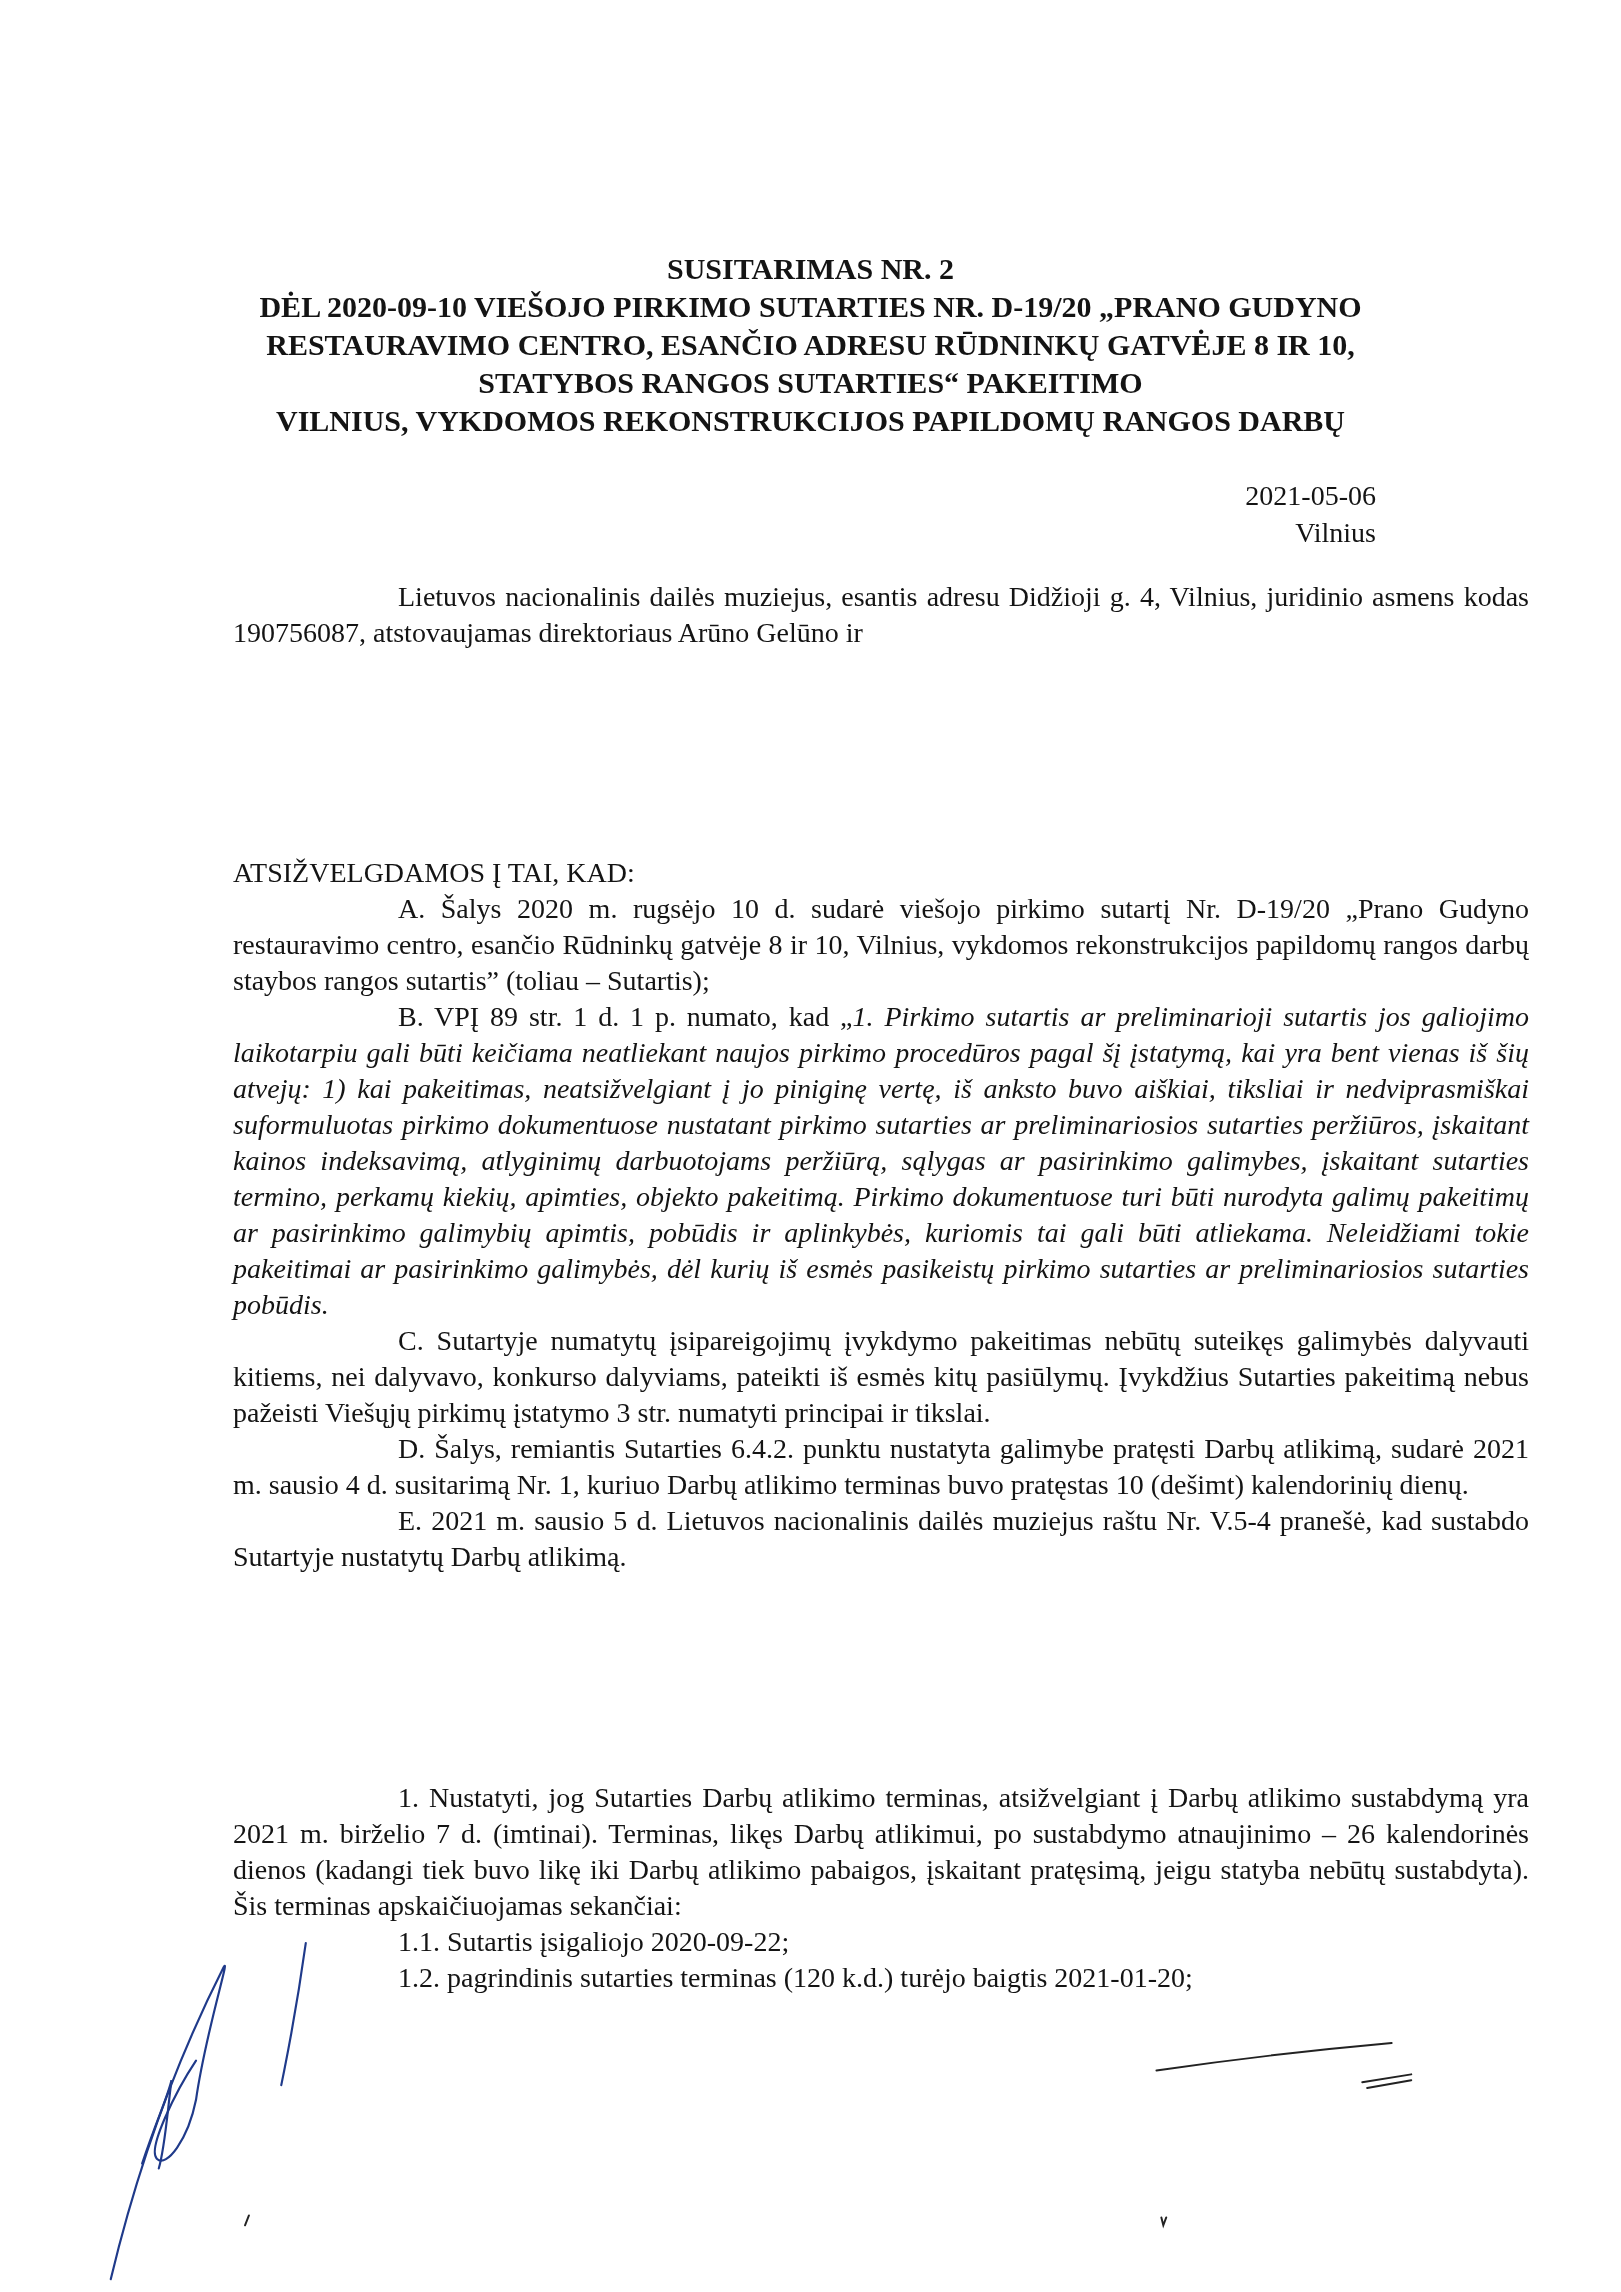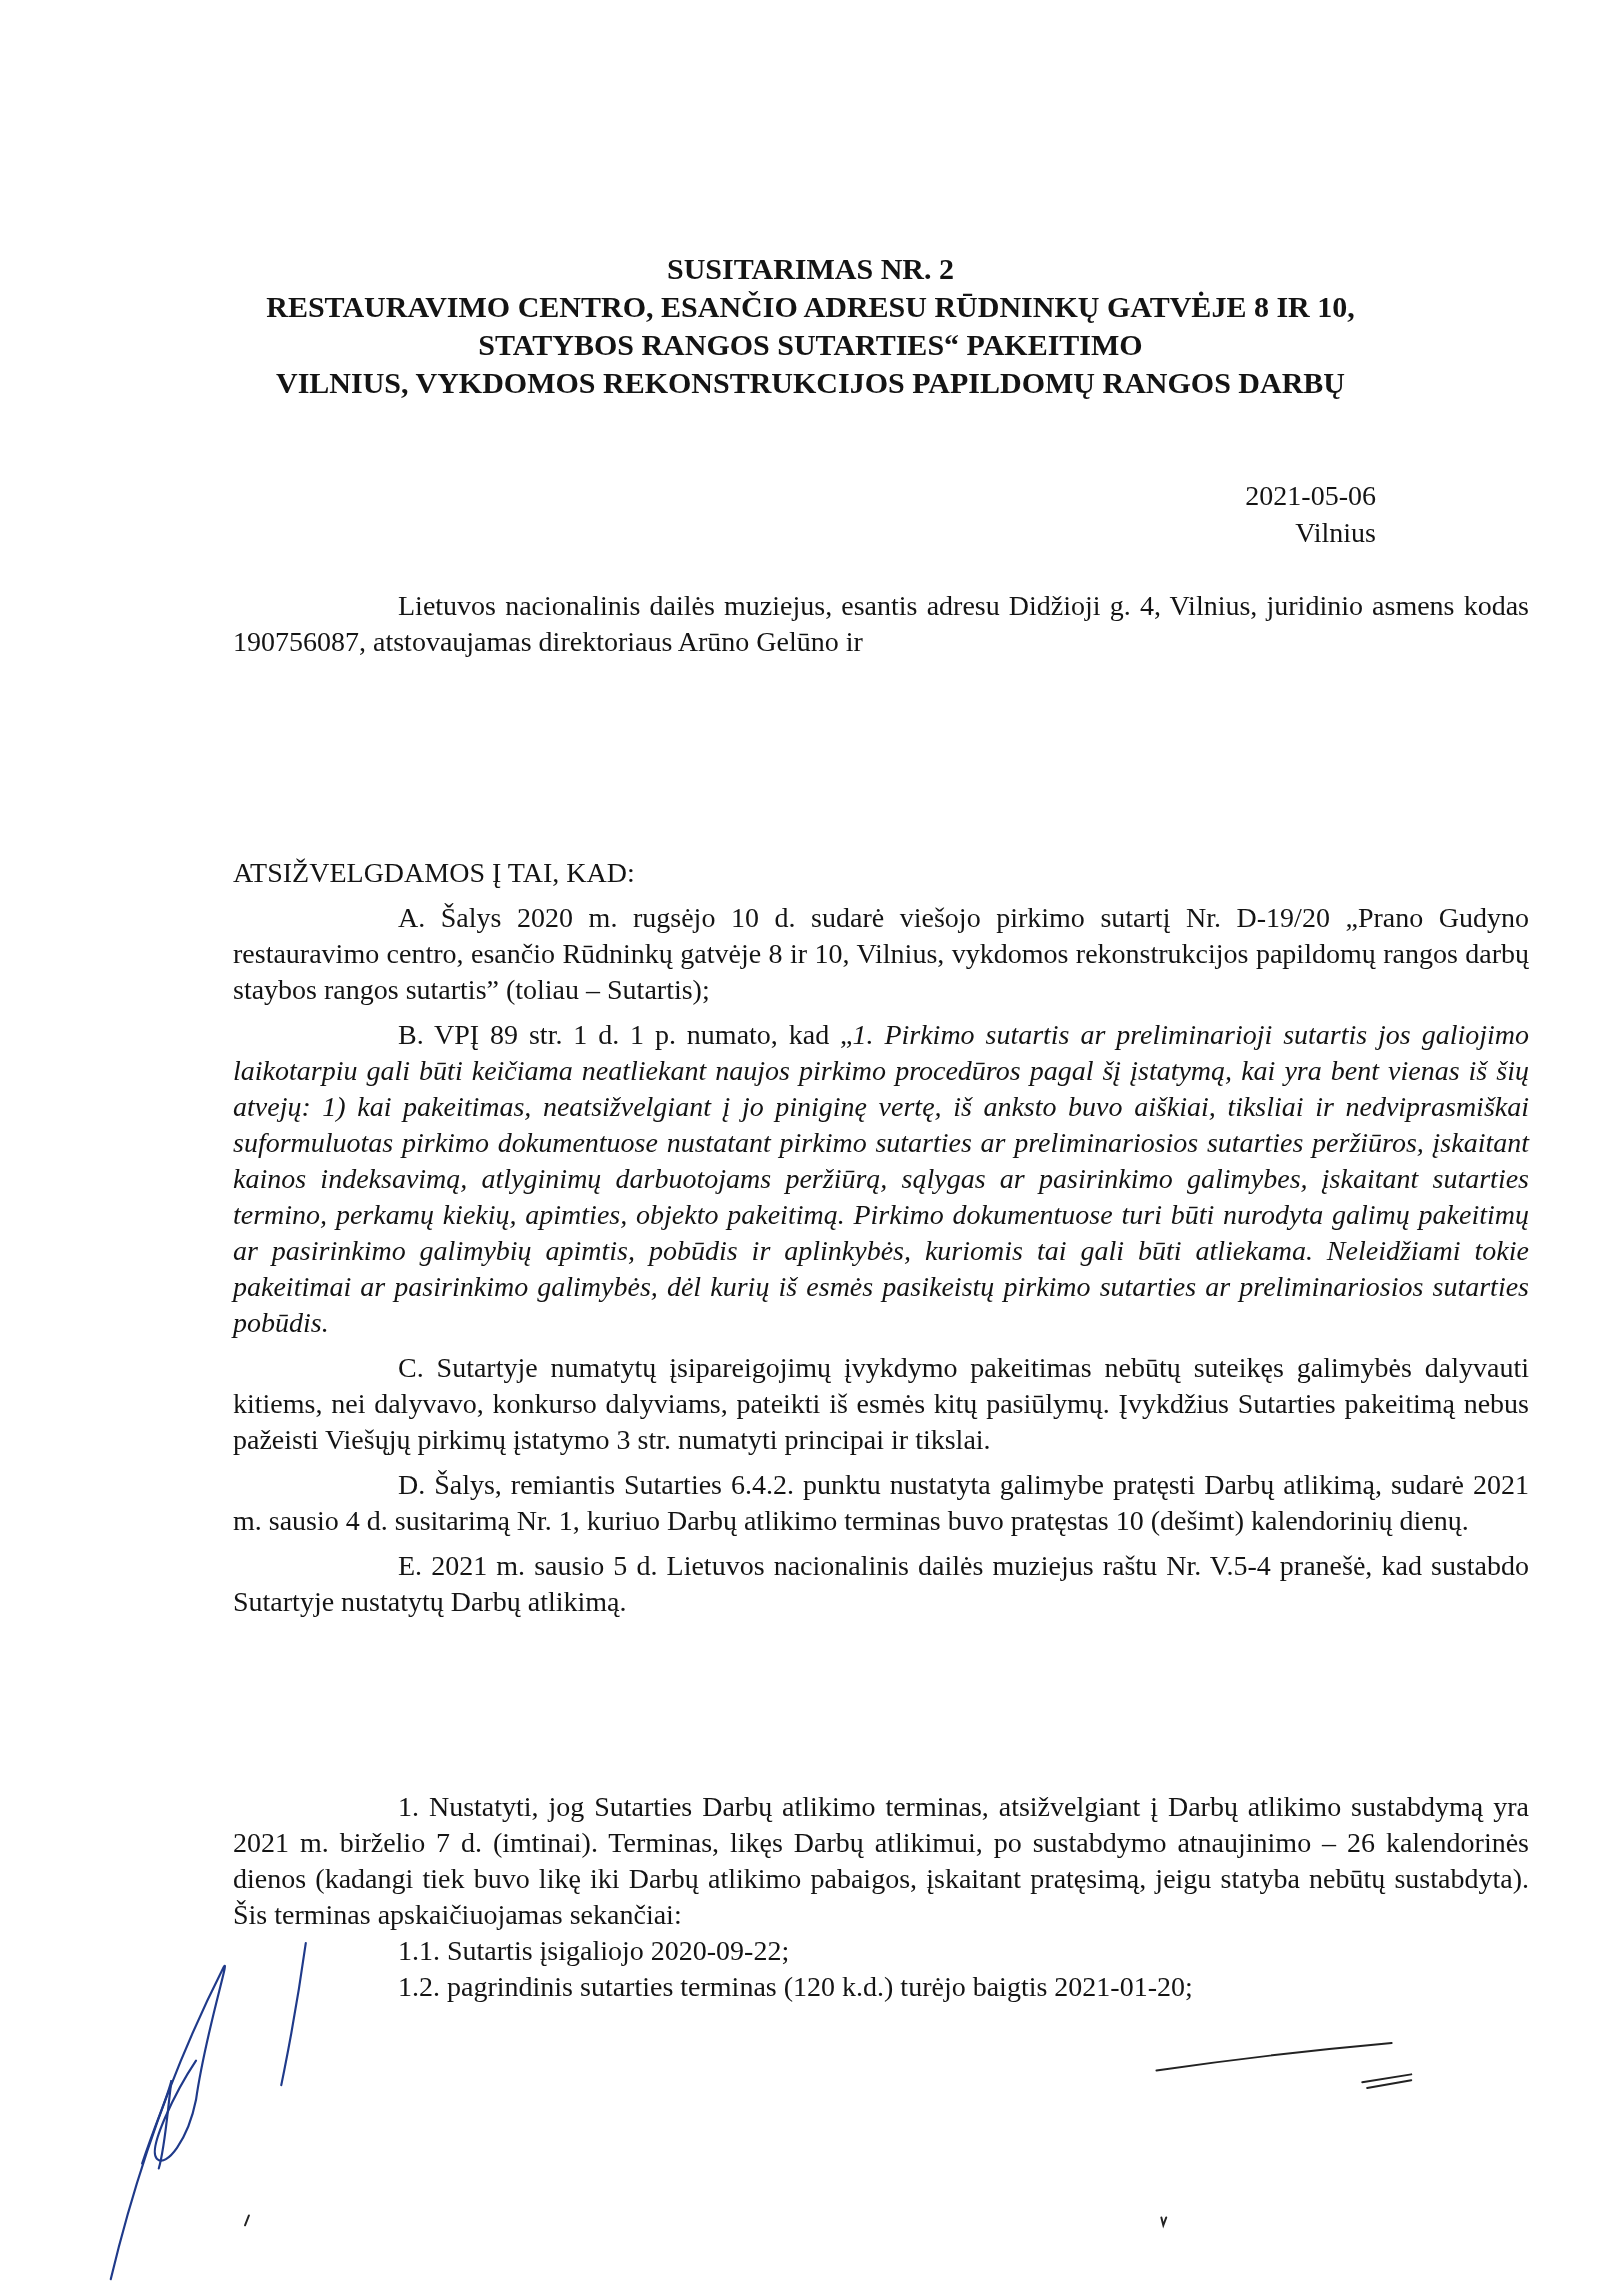--- a/index.html
+++ b/index.html
@@ -5,33 +5,34 @@
   html, body { margin:0; padding:0; background:#ffffff; }
   body { width:1621px; height:2293px; position:relative; overflow:hidden;
          font-family:"Liberation Serif", "DejaVu Serif", serif; color:#141414; }
   .page { position:absolute; left:0; top:12px; width:1621px; height:2293px; }
   .title-block { position:absolute; left:245px; width:1131px; top:238px; text-align:center;
                  font-weight:bold; font-size:30px; line-height:38px; }
   .date-block { position:absolute; left:245px; width:1131px; top:465px; text-align:right;
                 font-size:28px; line-height:37px; }
   .body { position:absolute; left:233px; width:1296px; font-size:28px; line-height:36px; text-align:justify; }
   .p { margin:0; }
-  .ind { text-indent:165px;margin-top:9px; }
+  .ind { text-indent:165px; }
   .heading { font-weight:normal; font-size:28px; }
   .it { font-style:italic; }
   .sub { padding-left:165px; margin:0;font-family:Liberation Serif, serif; }
   .sig { position:absolute; left:0; top:0; width:1621px; height:2293px; pointer-events:none; }
 </style>
 </head>
 <body>
 
 <div class="page">
 
   <div class="title-block">
     <div>SUSITARIMAS NR. 2</div>
+    <div>DĖL 2020-09-10 VIEŠOJO PIRKIMO SUTARTIES NR. D-19/20 „PRANO GUDYNO</div>
     <div>RESTAURAVIMO CENTRO, ESANČIO ADRESU RŪDNINKŲ GATVĖJE 8 IR 10,</div>
     <div>STATYBOS RANGOS SUTARTIES“ PAKEITIMO</div>
     <div>VILNIUS, VYKDOMOS REKONSTRUKCIJOS PAPILDOMŲ RANGOS DARBŲ</div>
   </div>
 
   <div class="date-block">
     <div>2021-05-06</div>
     <div>Vilnius</div>
   </div>
 

